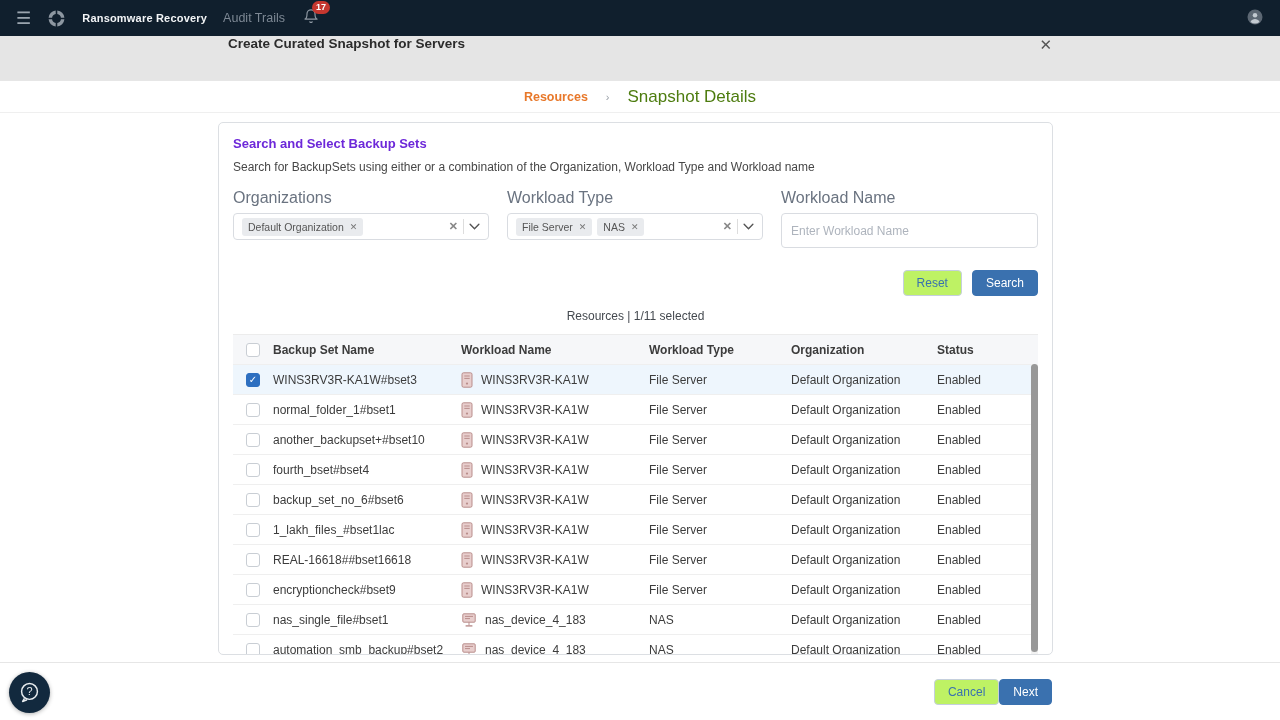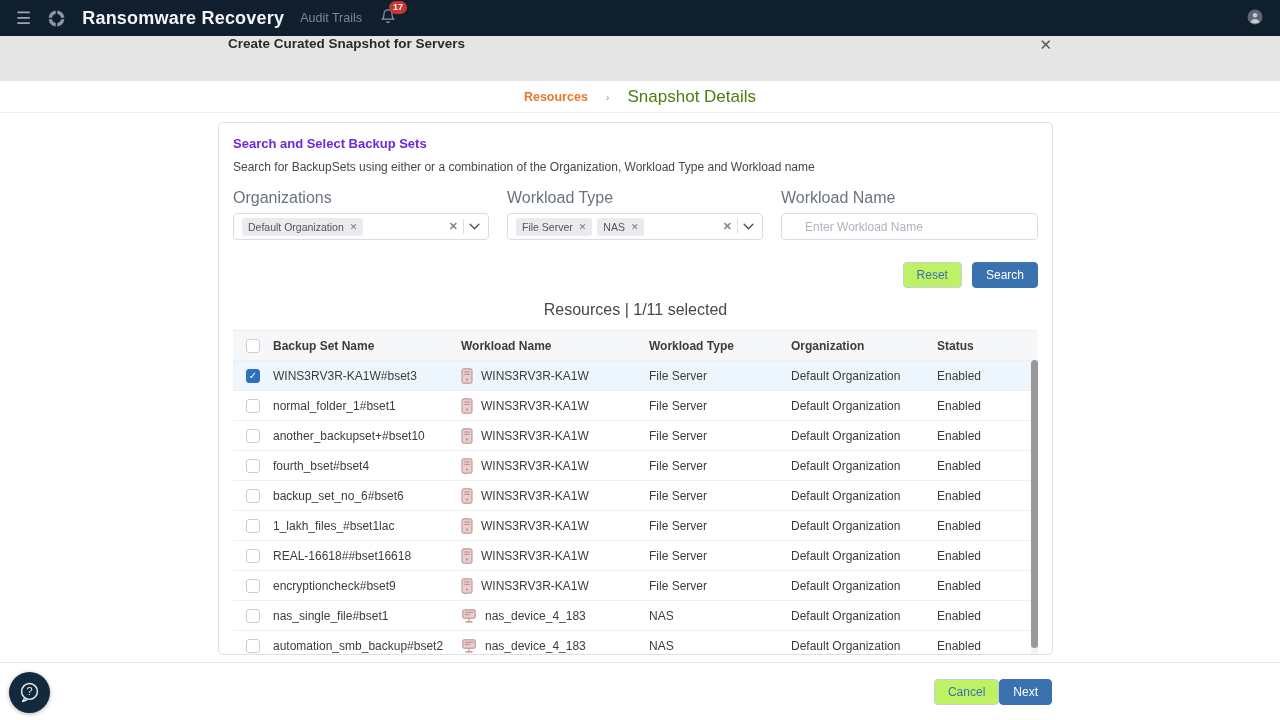--- a/index.html
+++ b/index.html
@@ -3,21 +3,21 @@
 <meta charset="utf-8">
 <style>
   * { margin:0; padding:0; box-sizing:border-box; }
   html,body { width:1280px; height:720px; overflow:hidden; }
   body { font-family:"Liberation Sans", sans-serif; background:#fff; position:relative; font-size:12px; color:#333; }
 
   
   .navbar { height:36px; background:#101f2d; display:flex; align-items:center; padding:0 16px; gap:16px; }
   .hamburger { color:#9aa4ae; font-size:17px; line-height:1; cursor:pointer; }
   .logo svg { display:block; }
-  .app-title { color:#f2f4f6; font-size:18px; font-weight:700; letter-spacing:.2px; }
+  .app-title { color:#f2f4f6; font-size:11px; font-weight:700; letter-spacing:.2px; }
   .nav-link { color:#7d8894; font-size:12.5px; cursor:pointer; }
   .bell-wrap { position:relative; margin-left:2px; cursor:pointer; }
   .badge { position:absolute; top:-7px; left:9px; background:#c5372f; color:#fff; font-size:9px; font-weight:700;
            border-radius:8px; padding:1px 4px; line-height:1.2; }
   .nav-spacer { flex:1; }
 
   
   .modal-header { height:45px; background:#e5e5e5; border-bottom:1px solid #e6e6e6; display:flex; align-items:flex-start;
                   padding-left:228px; padding-right:228px; }
   .modal-title { font-size:13.5px; font-weight:700; color:#2b2b2b; }
@@ -41,30 +41,30 @@
   .field-label { font-size:16px; color:#6a7380; margin-bottom:6px; }
   .select-box { height:27px; border:1px solid #d9dce1; border-radius:4px; background:#fff; display:flex;
                 align-items:center; padding:0 8px; gap:5px; }
   .chip { background:#e9ebee; border-radius:3px; font-size:10.5px; color:#555; padding:3px 6px; display:inline-flex;
           align-items:center; gap:6px; white-space:nowrap; }
   .chip-x { font-size:9px; color:#777; cursor:pointer; }
   .box-spacer { flex:1; }
   .clear-x { color:#888; font-size:11px; font-weight:700; cursor:pointer; }
   .box-divider { width:1px; height:15px; background:#ddd; }
   .chev svg { display:block; }
-  .text-input { width:100%; height:27px; border:1px solid #d9dce1; border-radius:4px; padding:0 23px; font-size:12px;
+  .text-input { width:100%; height:35px; border:1px solid #d9dce1; border-radius:4px; padding:0 9px; font-size:12px;
                 font-family:"Liberation Sans", sans-serif; color:#333; outline:none; }
   .text-input::placeholder { color:#aeb4bd; }
 
   .actions-row { display:flex; justify-content:flex-end; gap:10px; margin-bottom:13px; }
   .btn { border-radius:4px; font-size:12px; font-family:"Liberation Sans", sans-serif; padding:5px 13px; cursor:pointer; }
   .btn-outline { background:#bef264; border:1px solid #c5cfdd; color:#3a71af; }
   .btn-solid { background:#3a71af; border:1px solid #3a71af; color:#fff; }
 
-  .summary { text-align:center; color:#44494f; font-size:16px; margin-bottom:11px; }
+  .summary { text-align:center; color:#44494f; font-size:12px; margin-bottom:11px; }
 
   
   .tbl { position:relative; border-top:1px solid #ececec; }
   .trow, .thead { display:grid; grid-template-columns:40px 188px 188px 142px 146px 1fr; align-items:center; }
   .thead { background:#f6f7f9; height:29px; font-weight:700; color:#3e4856; }
   .trow { height:30px; border-top:1px solid #efefef; background:#fff; }
   .trow.selected { background:#eef6fd; }
   .cell { padding-right:8px; white-space:nowrap; overflow:hidden; font-size:12px; color:#3c3c3c; }
   .cb-cell { display:flex; justify-content:center; padding-right:0; }
   .cb { width:14px; height:14px; border:1px solid #c9ced4; border-radius:3px; background:#fff; display:flex;

